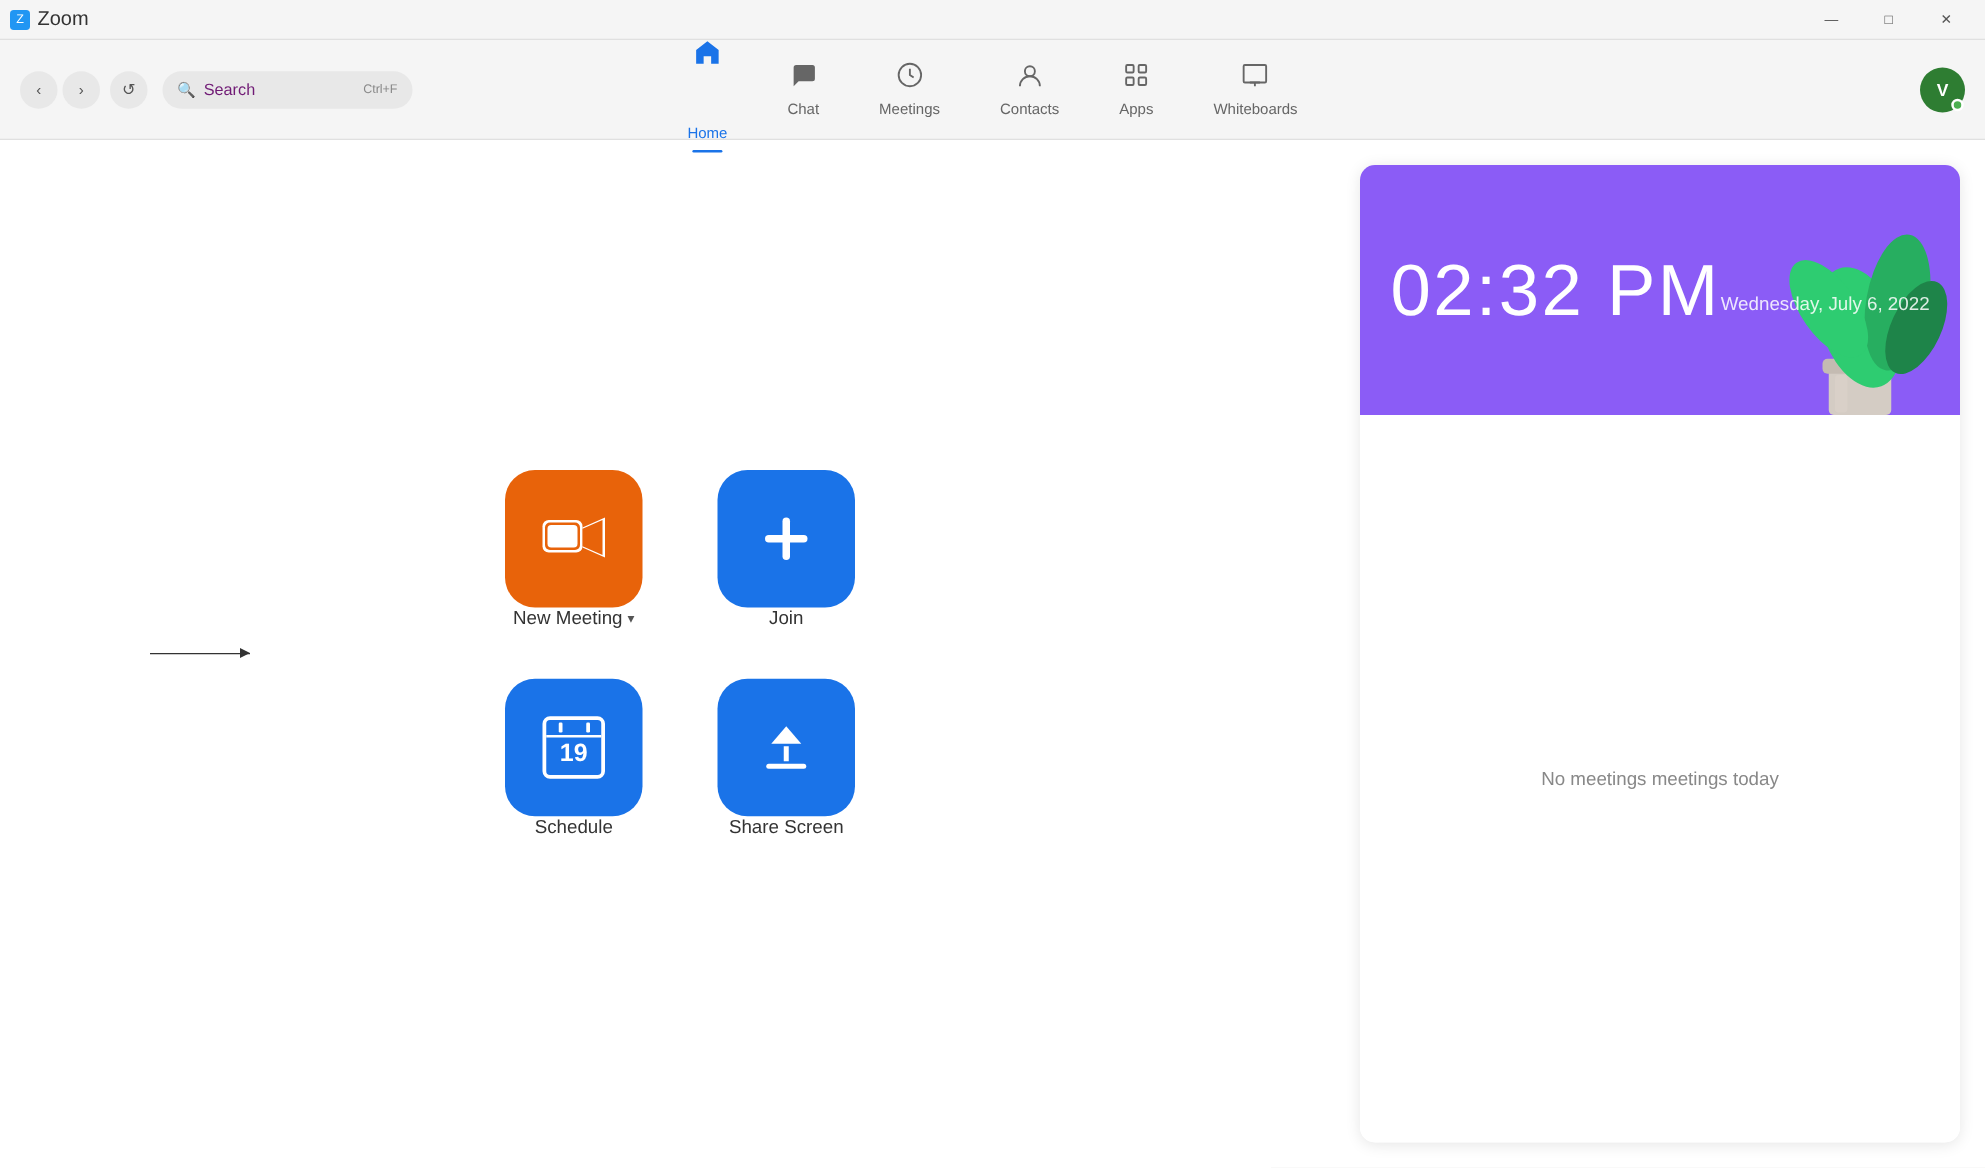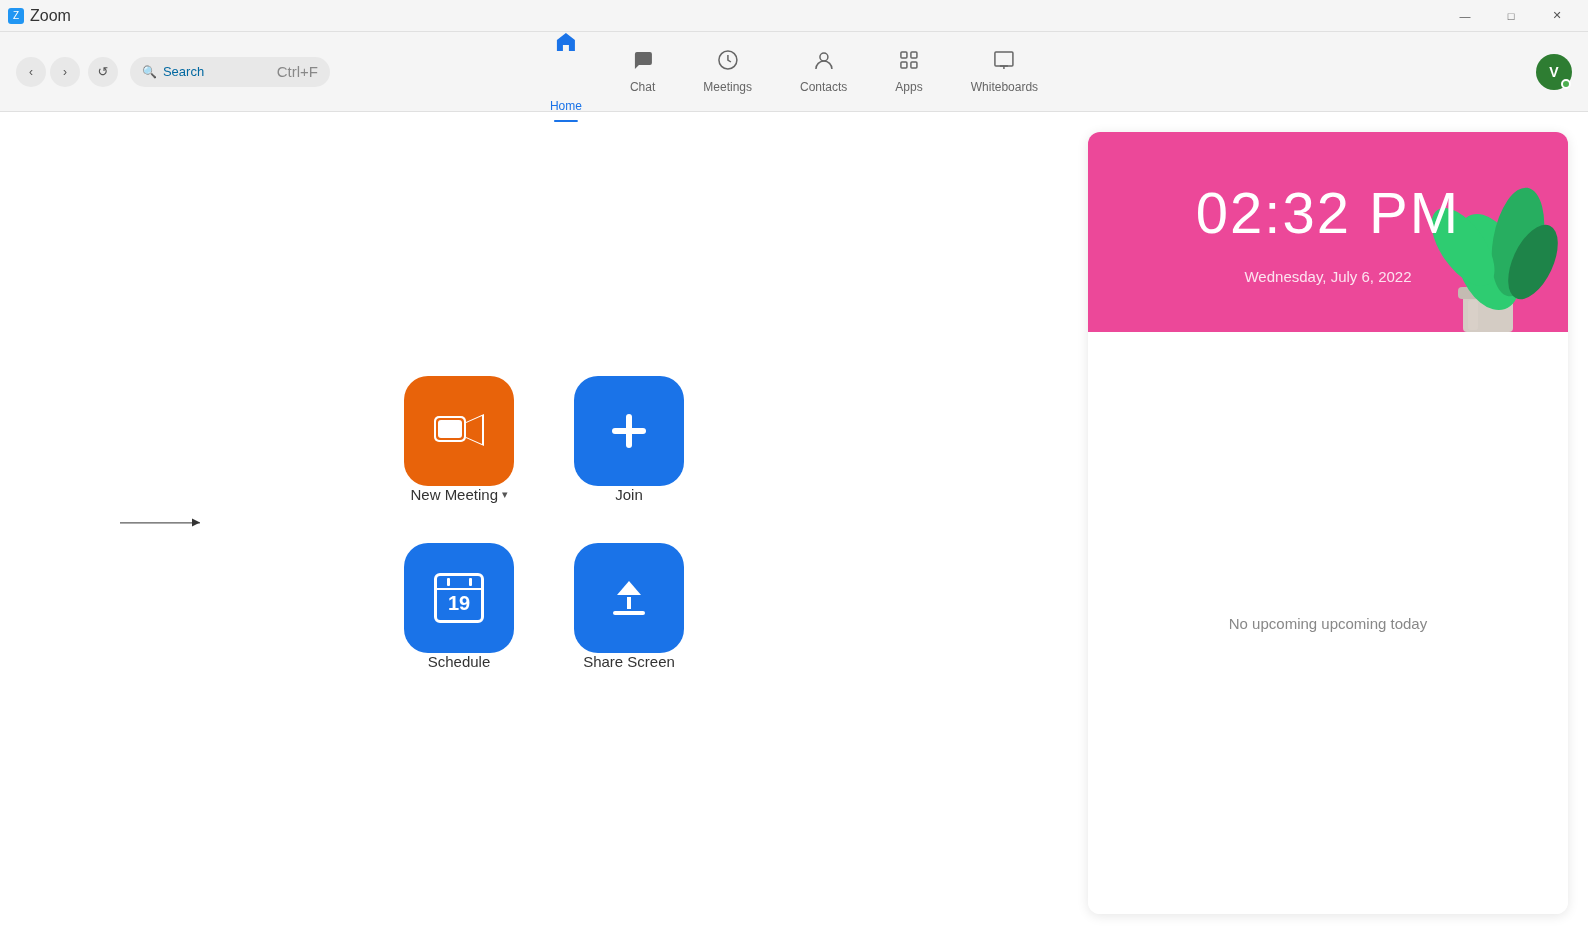--- a/index.html
+++ b/index.html
@@ -115,25 +115,25 @@
       padding: 0 12px;
       gap: 6px;
       cursor: text;
     }
     .search-icon {
       color: #888;
       font-size: 12px;
     }
     .search-text {
       font-size: 13px;
-      color: #0369a1;
+      color: #701a75;
     }
     .search-shortcut {
       margin-left: auto;
-      font-size: 15px;
+      font-size: 10px;
       color: #888;
     }
 
     
     .nav-tabs {
       position: absolute;
       left: 50%;
       transform: translateX(-50%);
       display: flex;
       align-items: center;
@@ -365,24 +365,24 @@
       flex-direction: column;
       margin: 20px 20px 20px 0;
       border-radius: 12px;
       overflow: hidden;
       box-shadow: 0 2px 12px rgba(0,0,0,0.1);
     }
 
     
     .clock-section {
       height: 200px;
-      background: #ec4899;
+      background: #8b5cf6;
       position: relative;
       display: flex;
-      flex-direction: column;
+      flex-direction: row;
       align-items: center;
       justify-content: center;
       overflow: hidden;
     }
     .clock-bg-decoration {
       position: absolute;
       right: -20px;
       top: -10px;
       width: 200px;
       height: 220px;
@@ -607,18 +607,18 @@
         <ellipse cx="145" cy="140" rx="20" ry="40" fill="#1e8449" transform="rotate(25 145 140)"></ellipse>
 
         <rect x="80" y="178" width="10" height="30" rx="3" fill="#e0d8d0" opacity="0.4"></rect>
       </svg>
 
       <span class="time-display">02:32 PM</span>
       <span class="date-display">Wednesday, July 6, 2022</span>
     </div>
 
     <div class="meetings-section">
-      <span class="no-meetings-text">No upcoming upcoming today</span>
+      <span class="no-meetings-text">No meetings meetings today</span>
     </div>
 
   </div>
 
 </div>
 
 </body></html>

